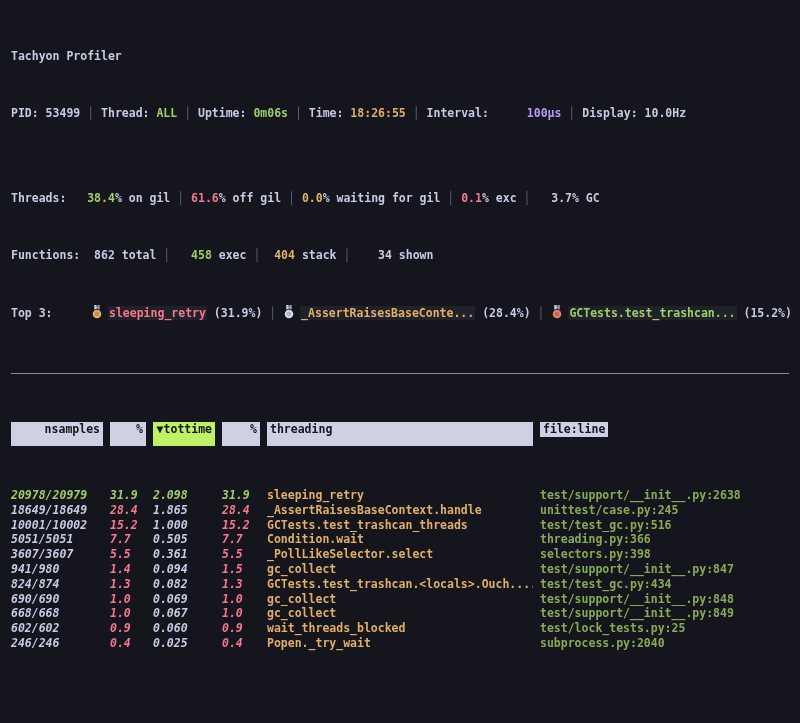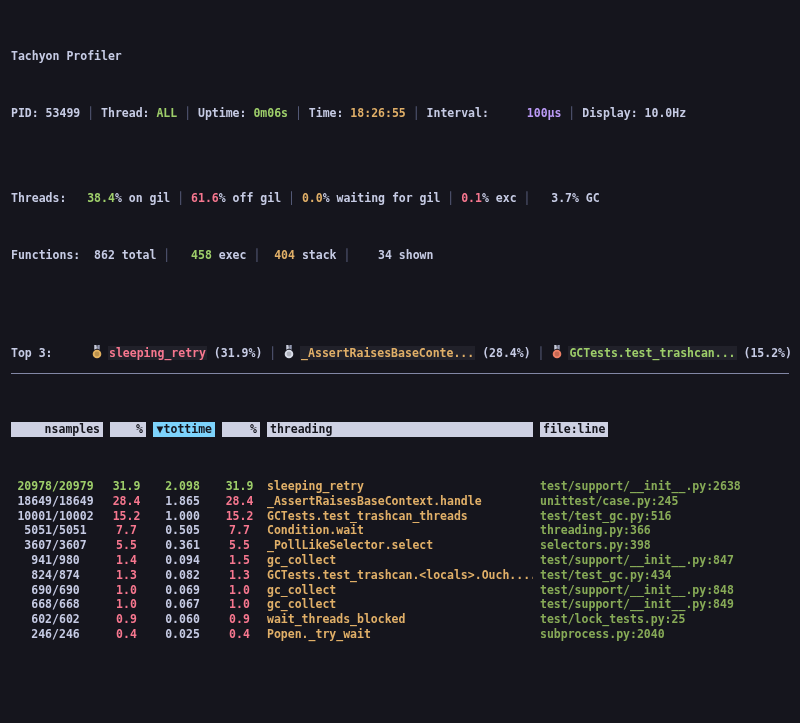--- a/index.html
+++ b/index.html
@@ -18,36 +18,36 @@
   .c-p   { color:#bb9af7;margin-left:31px; }
   .c-f   { color:#87aa57; }
   
   .left264 { display:inline-block; width:264px; }
   .bar { display:inline-flex; width:190px; height:11px; vertical-align:-1px; background:#15151d; overflow:hidden; }
   .bar.eff { width:389px; }
   .bar .fill { background:#aed581; background:#b3d780; height:100%; }
   .bar .fail { background:#f7778f; height:100%; }
   .after { padding-left:8px; }
   
-  .t3label { display:inline-block; width:80px;margin-top:40px; }
+  .t3label { display:inline-block; width:80px; }
   .t3item { white-space:pre; }
   .t3item .medal { margin-right:5px; vertical-align:-2px; }
   .t3name { background:rgba(198,203,228,0.07); padding:0 1px; }
   
   .rule { margin-top:9px; border-top:1px solid #8287a5; }
   
   .thead, .tr { display:grid; grid-template-columns:92px 36px 62px 38px 266px 1fr; column-gap:7px; }
-  .thead { margin-top:6px; height:15px; line-height:15px; }
+  .thead { margin-top:6px; height:24px; line-height:15px; }
   .th { background:#ced1e3; color:#15151d; padding:0 3px; }
   .th.num { text-align:right; }
-  .th.sort { background:#7dd3fc; }
+  .th.sort { background:#bef264; }
   .thw .th { display:inline-block; }
   .tr { height:14.8px; line-height:14.8px; }
   .td { overflow:hidden; white-space:pre; }
-  .td.num { text-align:center; padding-right:3px; }
+  .td.num { text-align:left; padding-right:3px;font-style:italic; }
   .td.fn, .td.file { padding-left:0; }
 </style>
 </head>
 <body>
 
 <div class="screen">
 
   <div class="line">Tachyon Profiler</div>
 
   <div class="line"><span class="c-w">PID: 53499 </span><span class="c-dim">│</span><span class="c-w"> Thread: </span><span class="c-g">ALL</span><span class="c-w"> </span><span class="c-dim">│</span><span class="c-w"> Uptime: </span><span class="c-g">0m06s</span><span class="c-w"> </span><span class="c-dim">│</span><span class="c-w"> Time: </span><span class="c-o">18:26:55</span><span class="c-w"> </span><span class="c-dim">│</span><span class="c-w"> Interval: </span><span class="c-p">100µs</span><span class="c-w"> </span><span class="c-dim">│</span><span class="c-w"> Display: </span><span class="c-w">10.0Hz</span></div>

